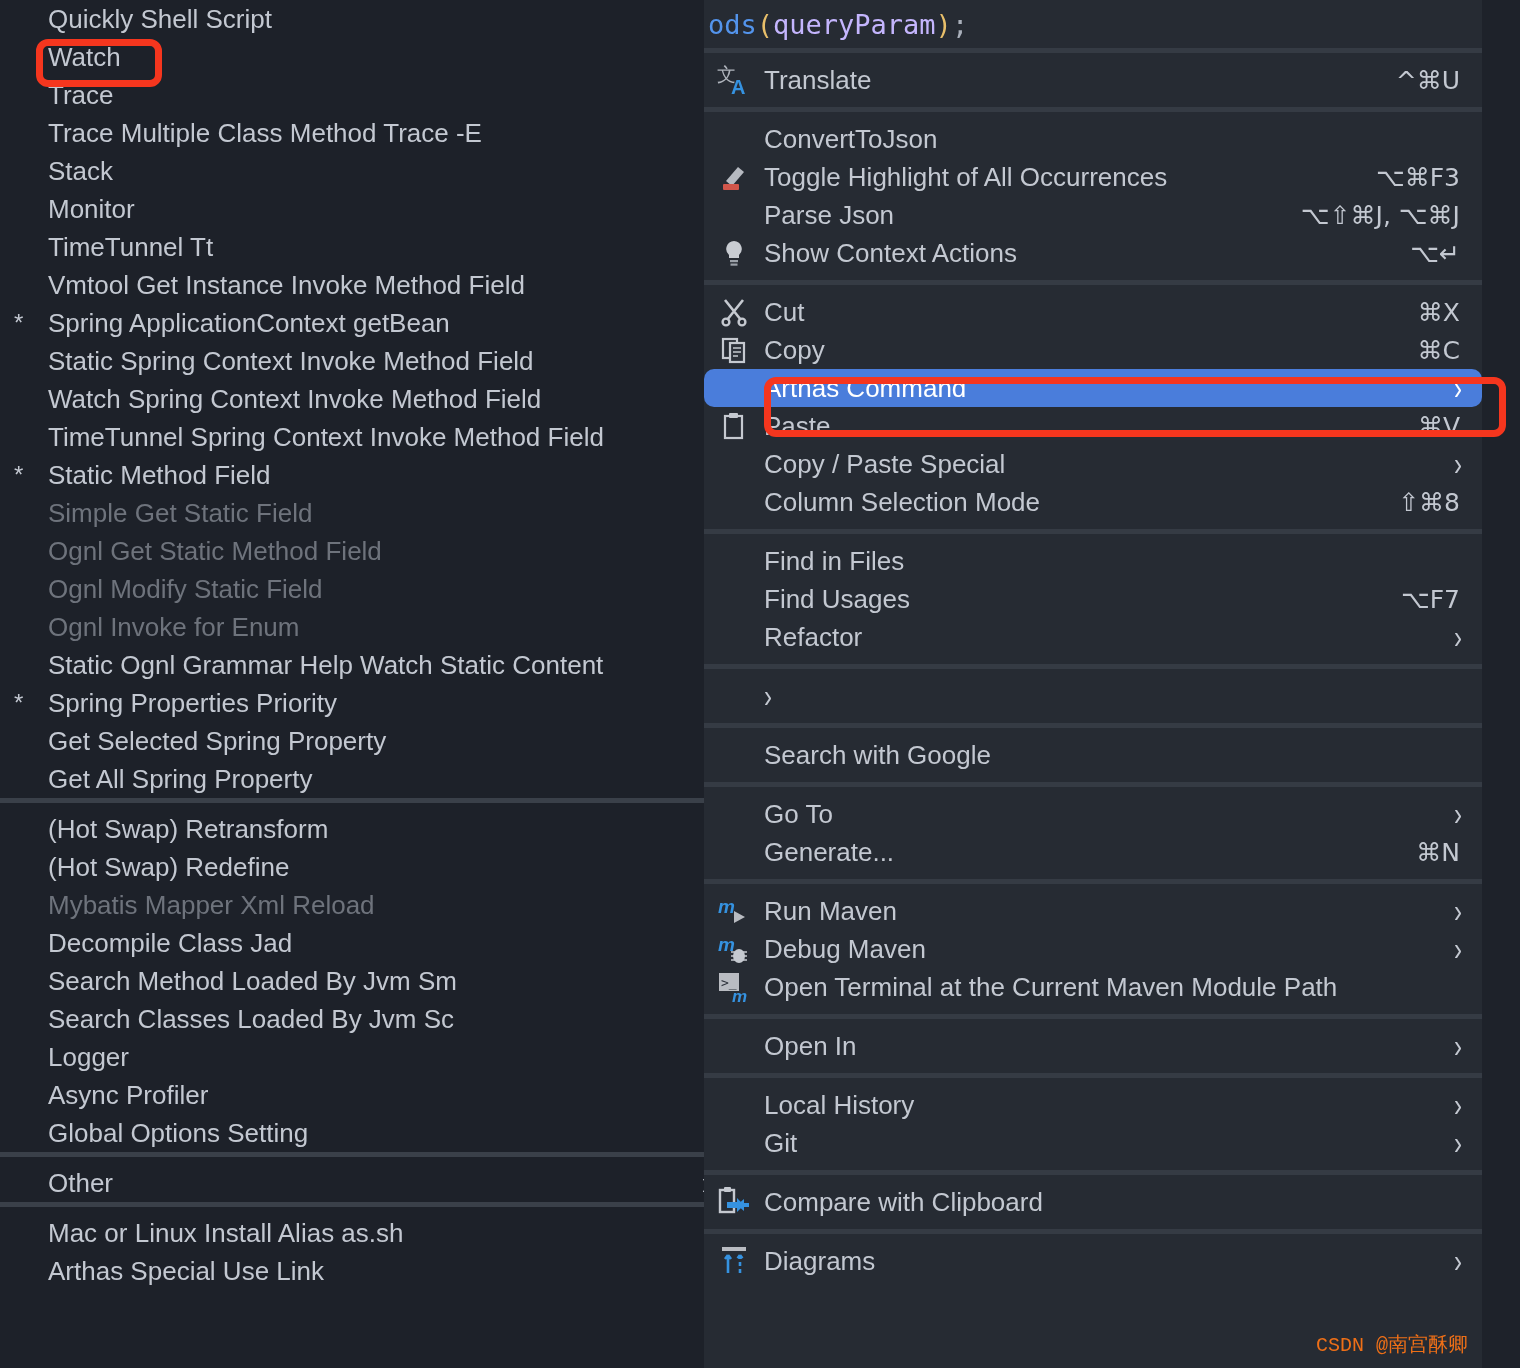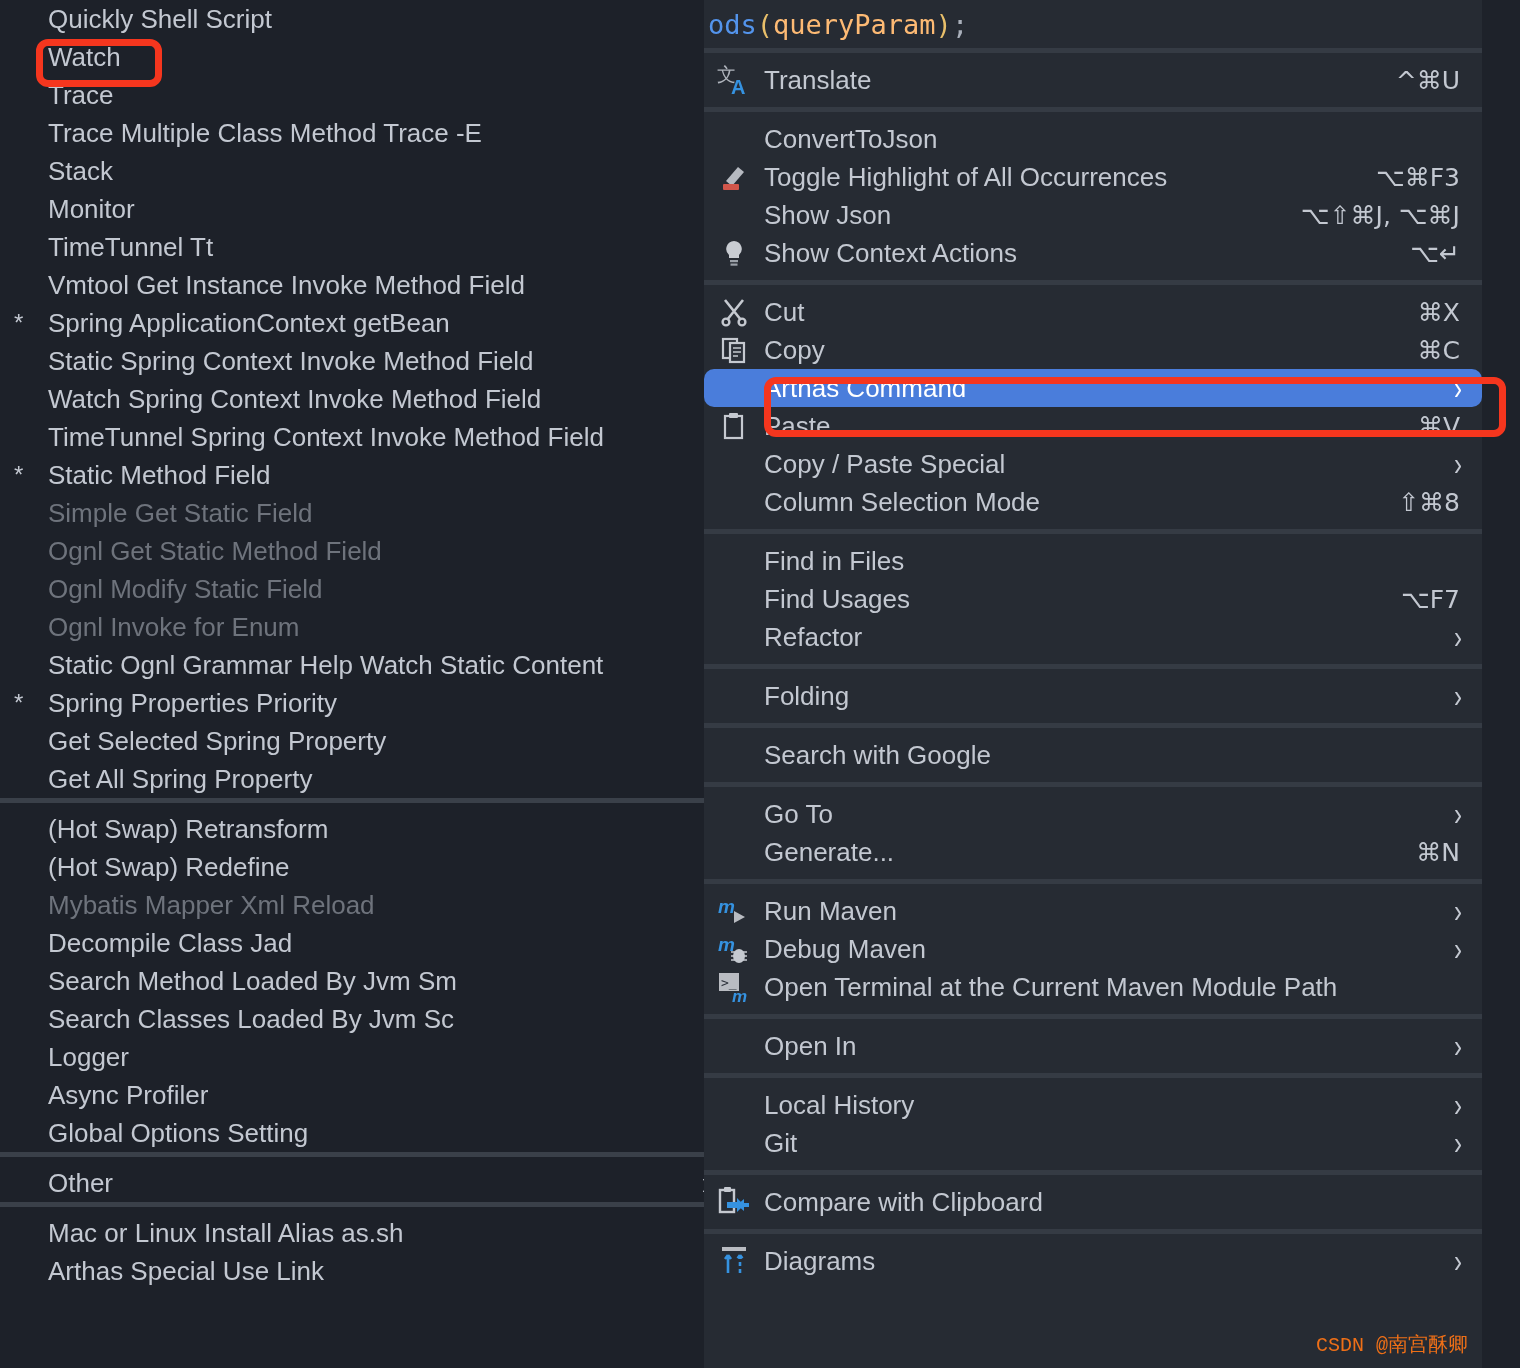--- a/index.html
+++ b/index.html
@@ -239,21 +239,21 @@
         <span class="star"></span>
         <span class="lbl">Arthas Special Use Link</span>
       </div>
       <div class="sep-pad"></div>
     </div>
 
   <div class="right-panel">
     <div class="code-line" id="code-line">
         <span style="color:#5394ec">ods</span>
         <span style="color:#e8bf6a">(</span>
-        <span style="color:#fdba74">queryParam</span>
+        <span style="color:#c4b5fd">queryParam</span>
         <span style="color:#e8bf6a">)</span>
         <span style="color:#a9b0bb">;</span>
       </div>
     <div id="right-menu">
         <div class="rsep"></div>
         <div class="rpad"></div>
         <div class="r-item">
           <span class="ico">
             <svg width="34" height="34" viewBox="0 0 34 34">
               <text x="0" y="18" font-size="19" fill="#aeb3bb" font-family="DejaVu Sans">文</text>
@@ -275,21 +275,21 @@
             <svg width="30" height="30" viewBox="0 0 30 30">
               <path d="M7 19 L19 5 L25 10 L13 24 Z" fill="#b6bac1"></path>
               <rect x="4" y="22" width="16" height="6" rx="1" fill="#d2564b"></rect>
             </svg>
           </span>
           <span class="rlbl">Toggle Highlight of All Occurrences</span>
           <span class="sc">⌥⌘F3</span>
         </div>
         <div class="r-item">
           <span class="ico"></span>
-          <span class="rlbl">Show Json</span>
+          <span class="rlbl">Parse Json</span>
           <span class="sc">⌥⇧⌘J, ⌥⌘J</span>
         </div>
         <div class="r-item">
           <span class="ico">
             <svg width="30" height="30" viewBox="0 0 30 30">
               <path d="M15 3 a8 8 0 0 1 5 14 v3 h-10 v-3 a8 8 0 0 1 5 -14z" fill="#c8ccd2"></path>
               <rect x="11" y="22" width="8" height="2.2" fill="#9aa0a8"></rect>
               <rect x="11.5" y="25.5" width="7" height="2.2" fill="#9aa0a8"></rect>
             </svg>
           </span>
@@ -361,21 +361,20 @@
         <div class="r-item">
           <span class="ico"></span>
           <span class="rlbl">Refactor</span>
           <span class="rarrow">›</span>
         </div>
         <div class="rpad"></div>
         <div class="rsep"></div>
         <div class="rpad"></div>
         <div class="r-item">
           <span class="ico"></span>
-          <span class="rlbl">Folding</span>
           <span class="rarrow">›</span>
         </div>
         <div class="rpad"></div>
         <div class="rsep"></div>
         <div class="rpad"></div>
         <div class="r-item">
           <span class="ico"></span>
           <span class="rlbl">Search with Google</span>
         </div>
         <div class="rpad"></div>

